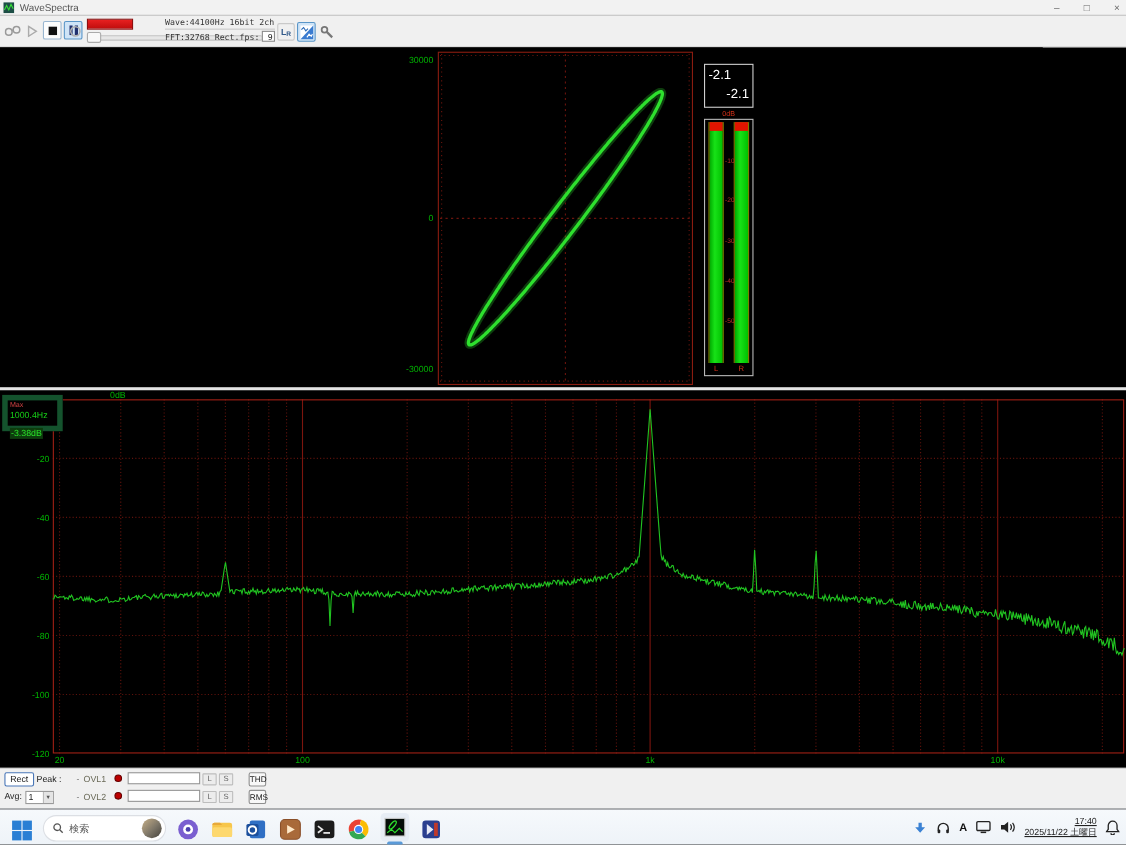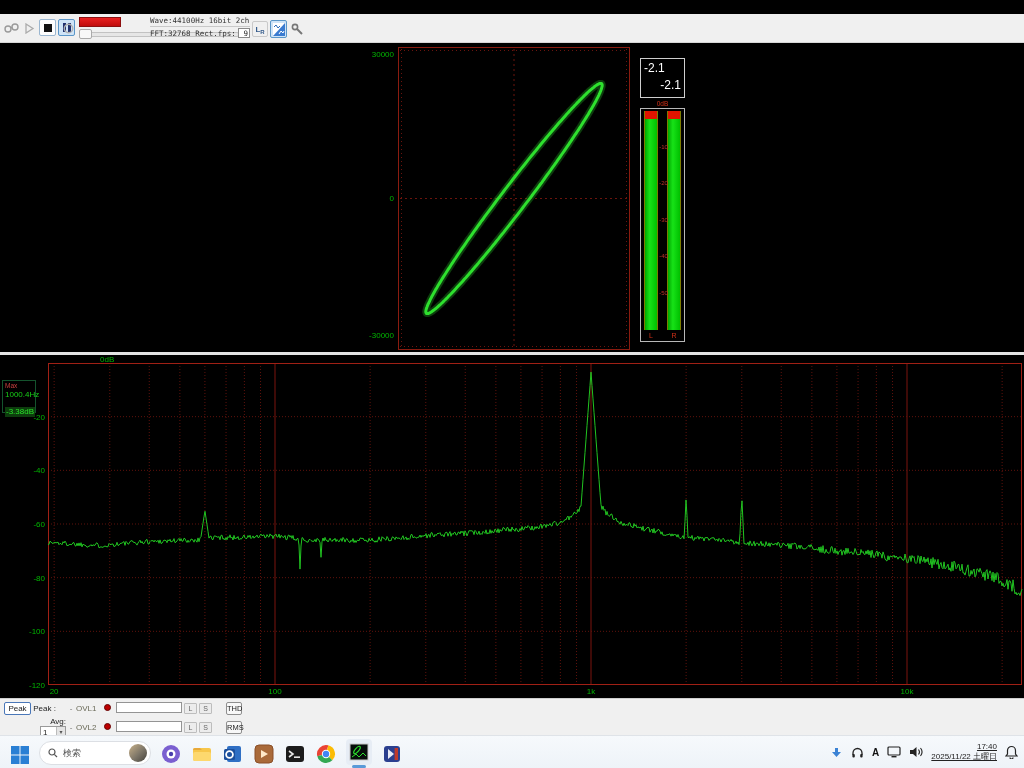--- a/index.html
+++ b/index.html
@@ -56,22 +56,22 @@
   .m-bar { position:absolute; top:2px; width:14px; height:219px;
     background:linear-gradient(90deg,#00a800,#17e217 40%,#00c000);
     border-left:1px solid #7d7d00; border-right:1px solid #7d7d00; }
   .m-cap { width:100%; height:8px; background:#e01400; }
   #m-barL { left:3px; } #m-barR { left:26px; }
   .m-sc { position:absolute; left:0; width:45px; text-align:center; font-size:6px; color:#c03028; }
   .m-ch { position:absolute; bottom:2px; width:14px; text-align:center; font-size:7px; color:#d23018; }
 
   
   #spectrum-area { position:absolute; left:0; top:355px; width:1024px; height:343px; background:#000; }
-  #maxbox { position:absolute; left:2px; top:4px; width:34px; height:33px;
-    border:1px solid #14532d; background:#000; padding:1px 2px;margin-top:21px; }
+  #maxbox { position:absolute; left:2px; top:4px; width:55px; height:33px;
+    border:5px solid #14532d; background:#000; padding:1px 2px; }
   #maxbox .mx { font-size:6.5px; color:#cc4040; line-height:8px; }
   #maxbox .mf { font-size:8px; color:#17d017; line-height:10px; white-space:nowrap; }
   #maxbox .ml { font-size:8px; color:#2ae22a; background:#0d3d0d; display:inline-block;
     line-height:10px; padding:0 1px; }
 
   
   #controlbar { position:absolute; left:0; top:698px; width:1024px; height:37px;
     background:#f0f0f0; border-top:1px solid #cfcfcf; font-size:8px; color:#222; }
   .cgrid { position:absolute; left:4px; display:grid;
     grid-template-columns:62px 10px 28px 12px 68px 15px 15px 12px 28px;
@@ -112,20 +112,32 @@
   #ime { font-size:10px; font-weight:bold; color:#111; }
   #clock { text-align:right; font-size:8px; color:#222; line-height:10px; white-space:nowrap;text-decoration:underline; }
 
   svg { display:block; }
 </style>
 </head>
 <body>
 
 <div id="app">
 
+  <div id="titlebar">
+    <svg class="ticon" viewBox="0 0 10 10">
+      <rect x="0" y="0" width="10" height="10" fill="#1d4e46"></rect>
+      <polyline points="1,7 3,3 5,7 7,2 9,6" fill="none" stroke="#37e037" stroke-width="1"></polyline>
+    </svg>
+    <span class="ttext">WaveSpectra</span>
+    <div id="wincontrols">
+      <span>–</span>
+      <span>□</span>
+      <span>×</span>
+    </div>
+  </div>
 
   <div id="toolbar">
     <div class="tb" style="left:3px;top:7px;width:16px;height:14px;">
       <svg width="15" height="12" viewBox="0 0 15 12">
         <circle cx="4" cy="7" r="3" fill="none" stroke="#9a9a9a" stroke-width="1.4"></circle>
         <circle cx="11" cy="5" r="3" fill="none" stroke="#9a9a9a" stroke-width="1.4"></circle>
         <path d="M7 6 L8 5" stroke="#9a9a9a" stroke-width="1.4"></path>
       </svg>
     </div>
     <div class="tb" style="left:22px;top:7px;width:14px;height:14px;">
@@ -277,33 +289,33 @@
       </svg>
     <div id="maxbox">
       <div class="mx">Max</div>
       <div class="mf">1000.4Hz</div>
       <div><span class="ml">-3.38dB</span></div>
     </div>
   </div>
 
   <div id="controlbar">
     <div class="cgrid" id="crow1">
-      <span><span class="mainbtn">Peak</span>
+      <span><span class="mainbtn">Rect</span>
         <span style="margin-left:0;">Peak :</span></span>
       <span style="text-align:center;color:#777;">-</span>
       <span class="ovl">OVL1</span>
       <span><span class="led"></span></span>
       <span><span class="ovlinput" style="display:inline-block;"></span></span>
       <span class="lsbtn">L</span>
       <span class="lsbtn">S</span>
       <span></span>
       <span class="fnbtn">THD</span>
     </div>
     <div class="cgrid" id="crow2">
-      <span style="display:inline-flex;align-items:flex-end;flex-direction:column;">
+      <span style="display:inline-flex;align-items:flex-start;">
           <span>Avg:</span>
         <span class="avgsel">
             <span class="av">1</span>
             <span class="ar">▾</span>
           </span>
         </span>
       <span style="text-align:center;color:#777;">-</span>
       <span class="ovl">OVL2</span>
       <span><span class="led"></span></span>
       <span><span class="ovlinput" style="display:inline-block;"></span></span>

